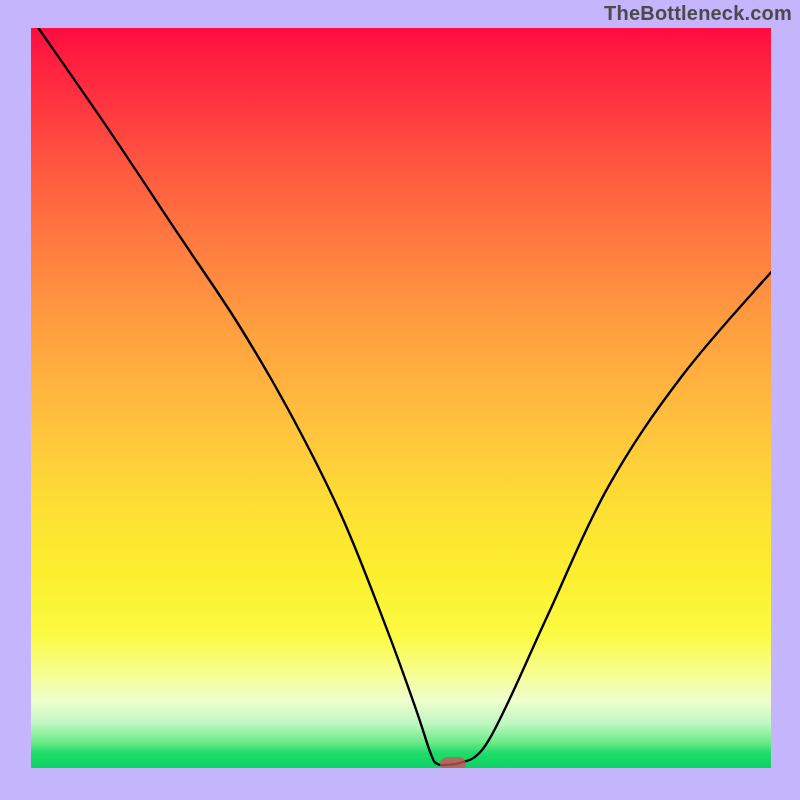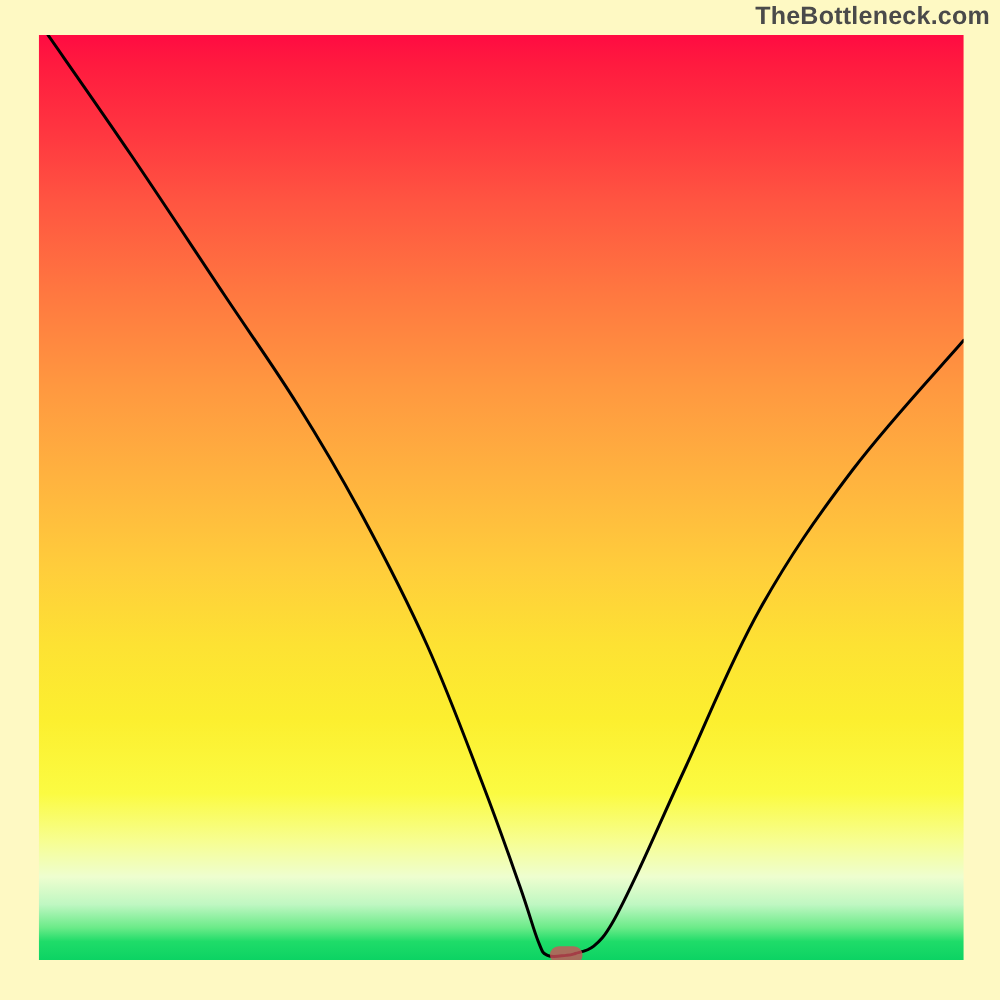--- a/index.html
+++ b/index.html
@@ -8,21 +8,21 @@
     width: 800px;
     height: 800px;
     background: #000;
     overflow: hidden;
     font-family: Arial, Helvetica, sans-serif;
   }
   .frame {
     position: relative;
     width: 800px;
     height: 800px;
-    background: #fef9c3;
+    background: #c4b5fd;
   }
   .watermark {
     position: absolute;
     top: 2px;
     right: 8px;
     color: #4a4a4a;
     font-size: 20px;
     font-weight: 600;
     letter-spacing: 0.2px;
     z-index: 5;

